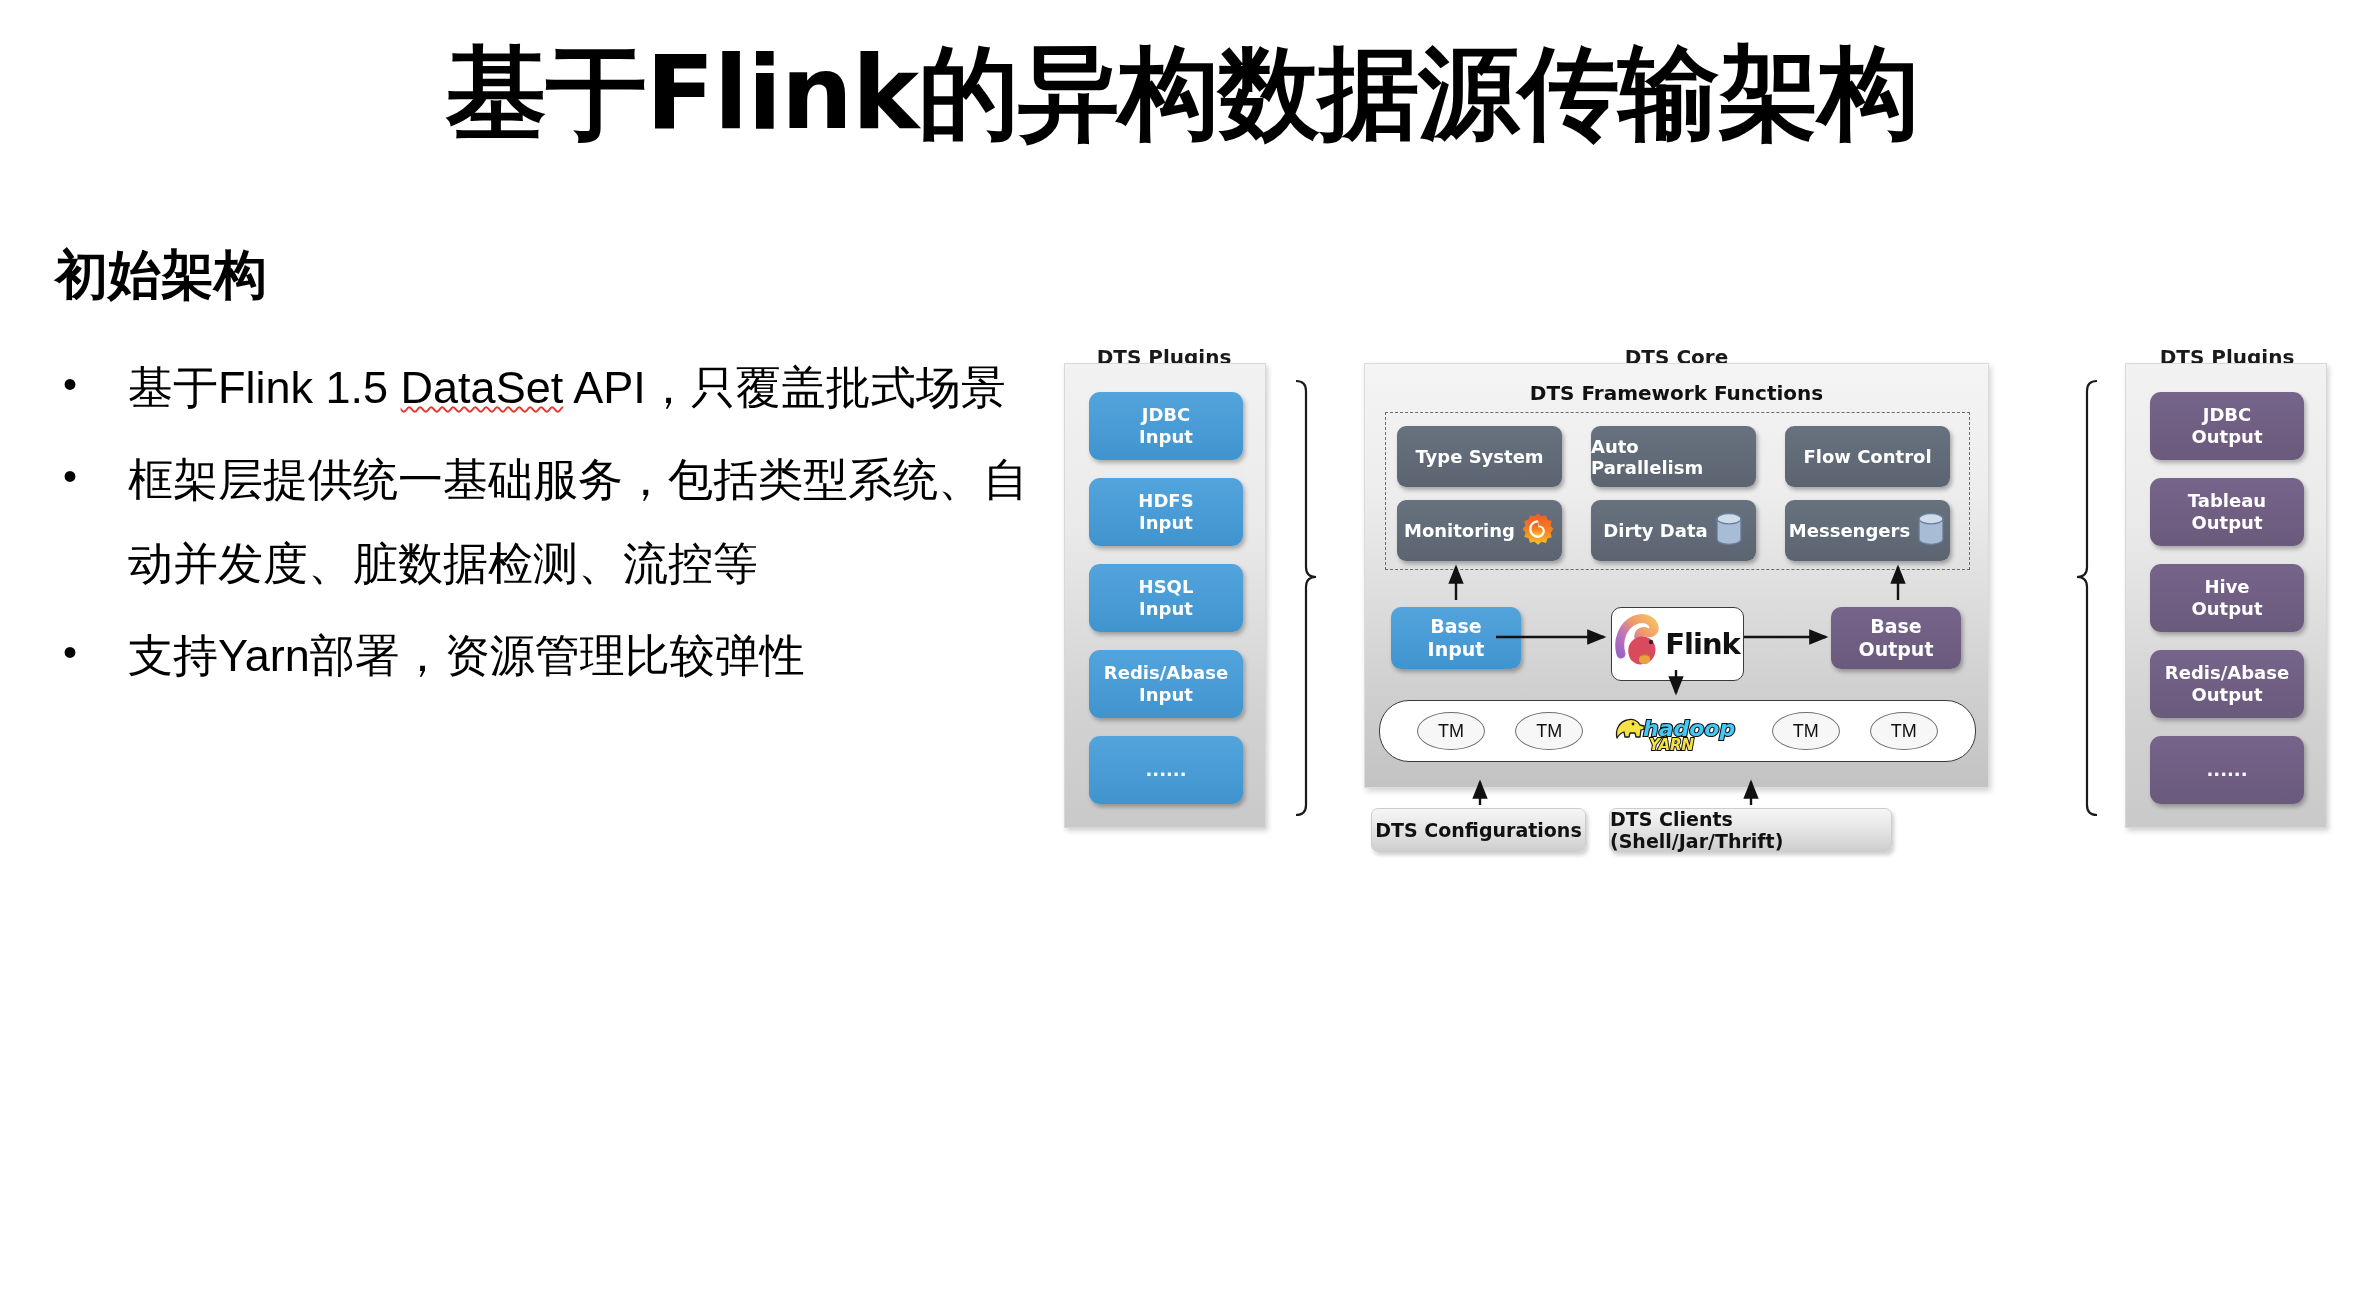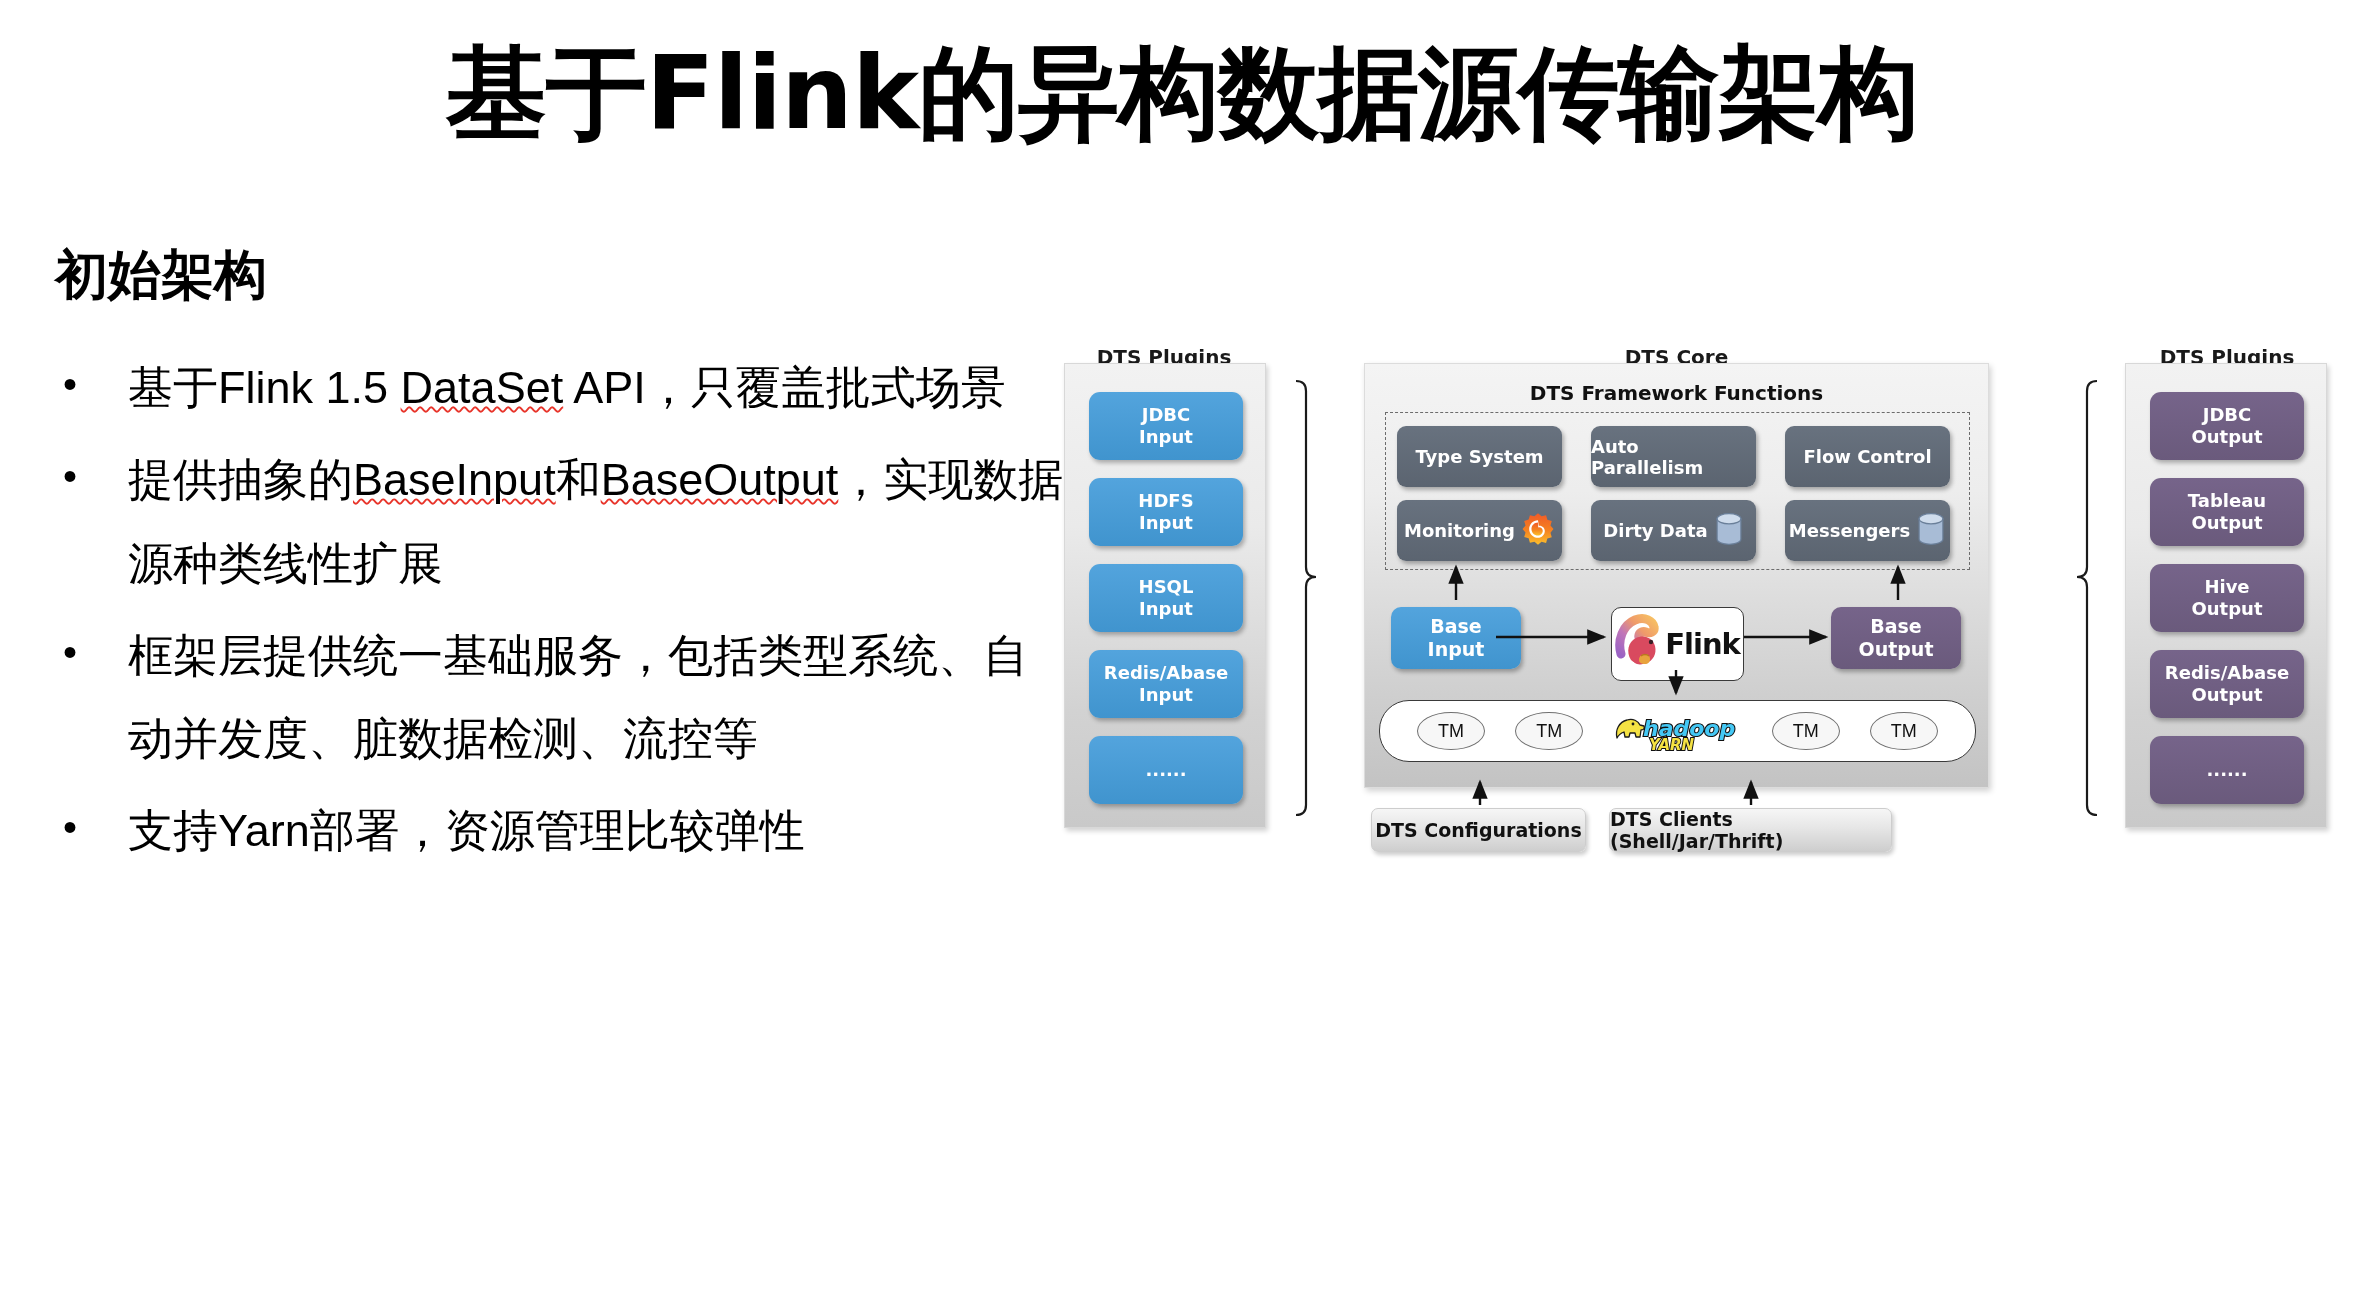--- a/index.html
+++ b/index.html
@@ -167,23 +167,20 @@
 <div class="slide">
 
   <div class="slide-title">基于Flink的异构数据源传输架构</div>
 
   <div class="left-col">
     <div class="subhead">初始架构</div>
 
     <ul class="bullets">
       <li>
         <span>基于Flink 1.5 </span><span class="sq">DataSet</span><span> API，只覆盖批式场景</span>
-      </li>
-      <li>
-        <span>提供抽象的</span><span class="sq">BaseInput</span><span>和</span><span class="sq">BaseOutput</span><span>，实现数据源种类线性扩展</span>
       </li>
       <li>
         <span>框架层提供统一基础服务，包括类型系统、自动并发度、脏数据检测、流控等</span>
       </li>
       <li>
         <span>支持Yarn部署，资源管理比较弹性</span>
       </li>
     </ul>
   </div>
 

